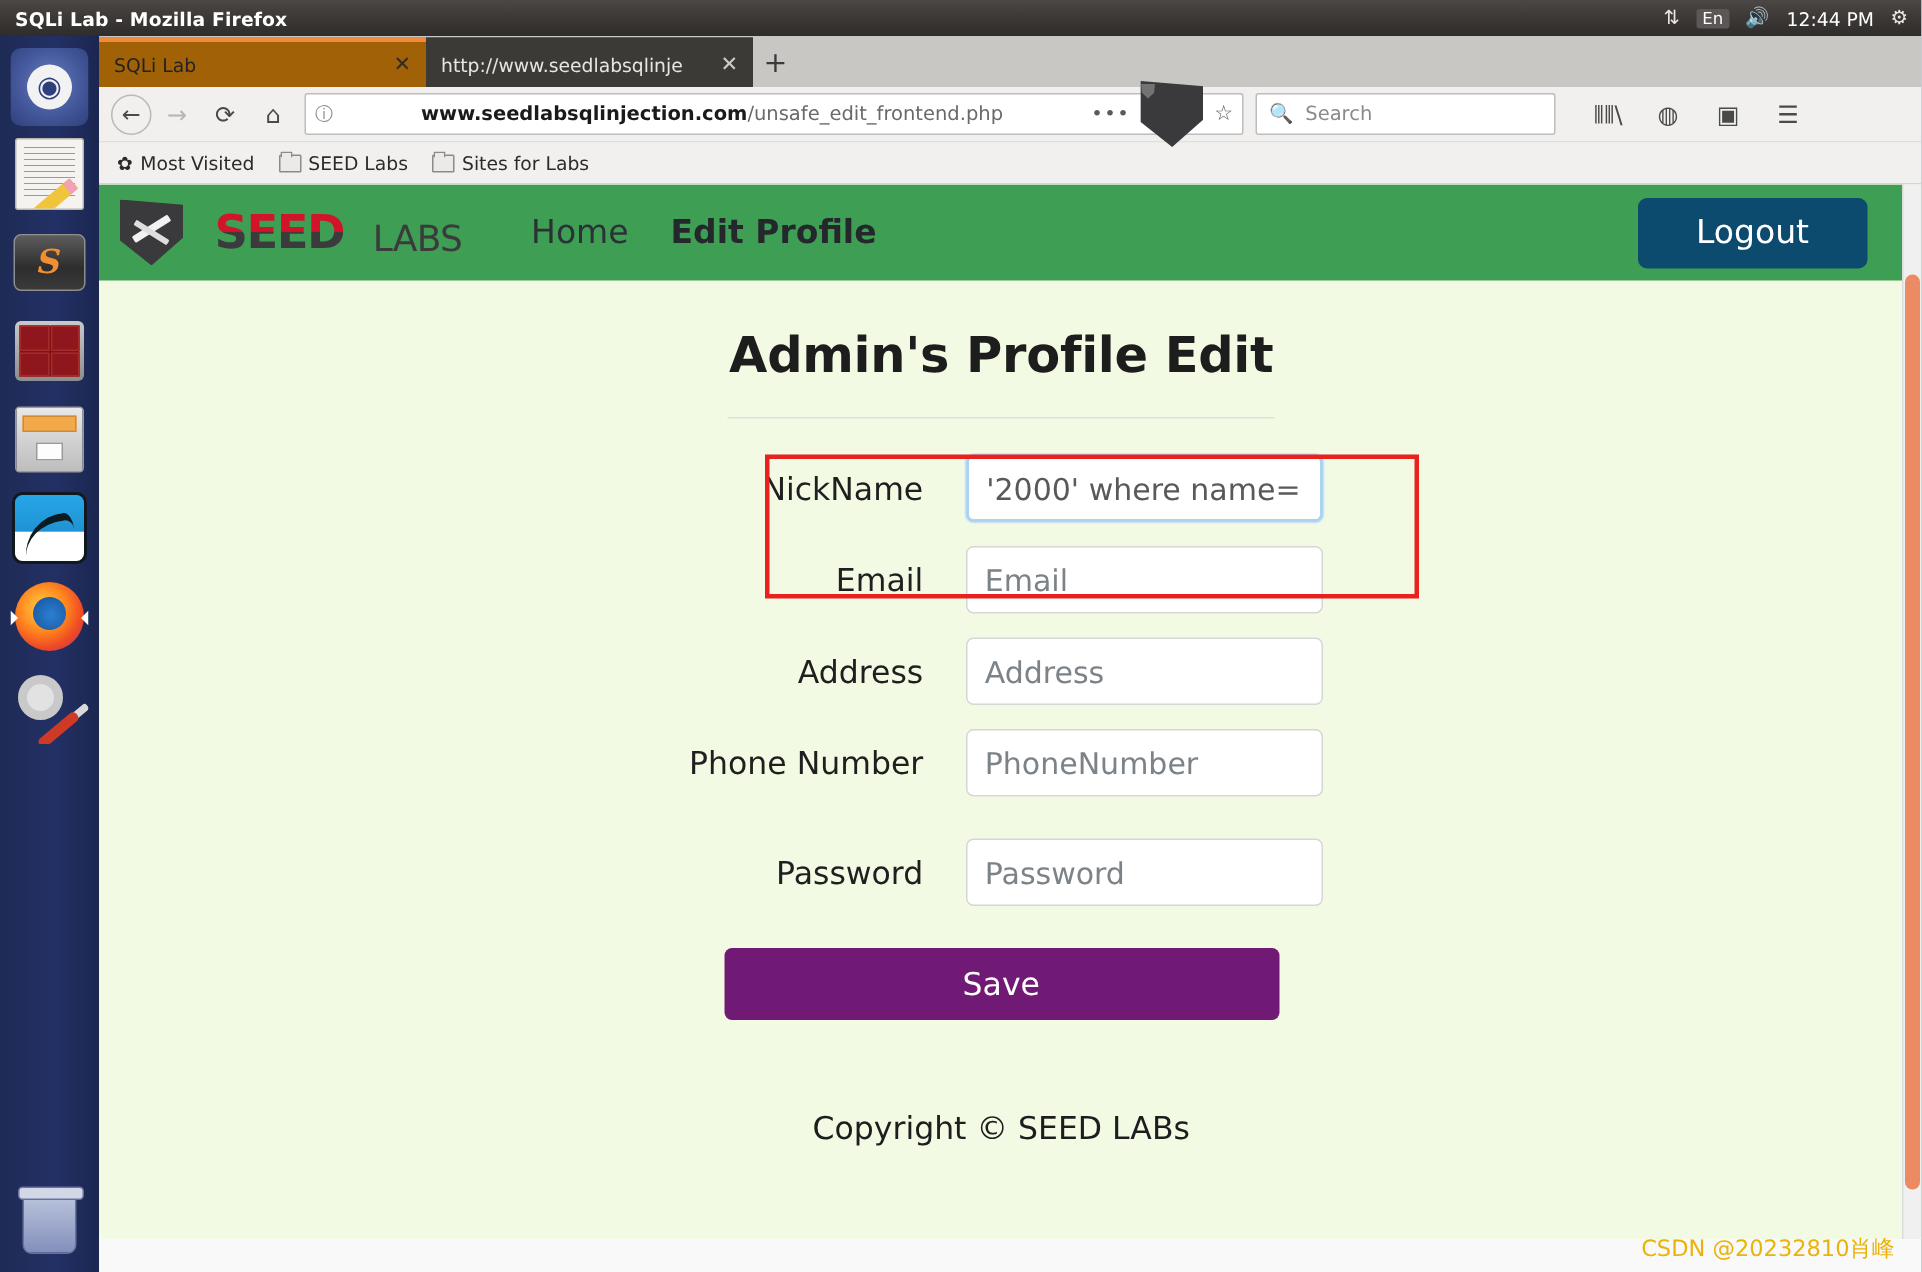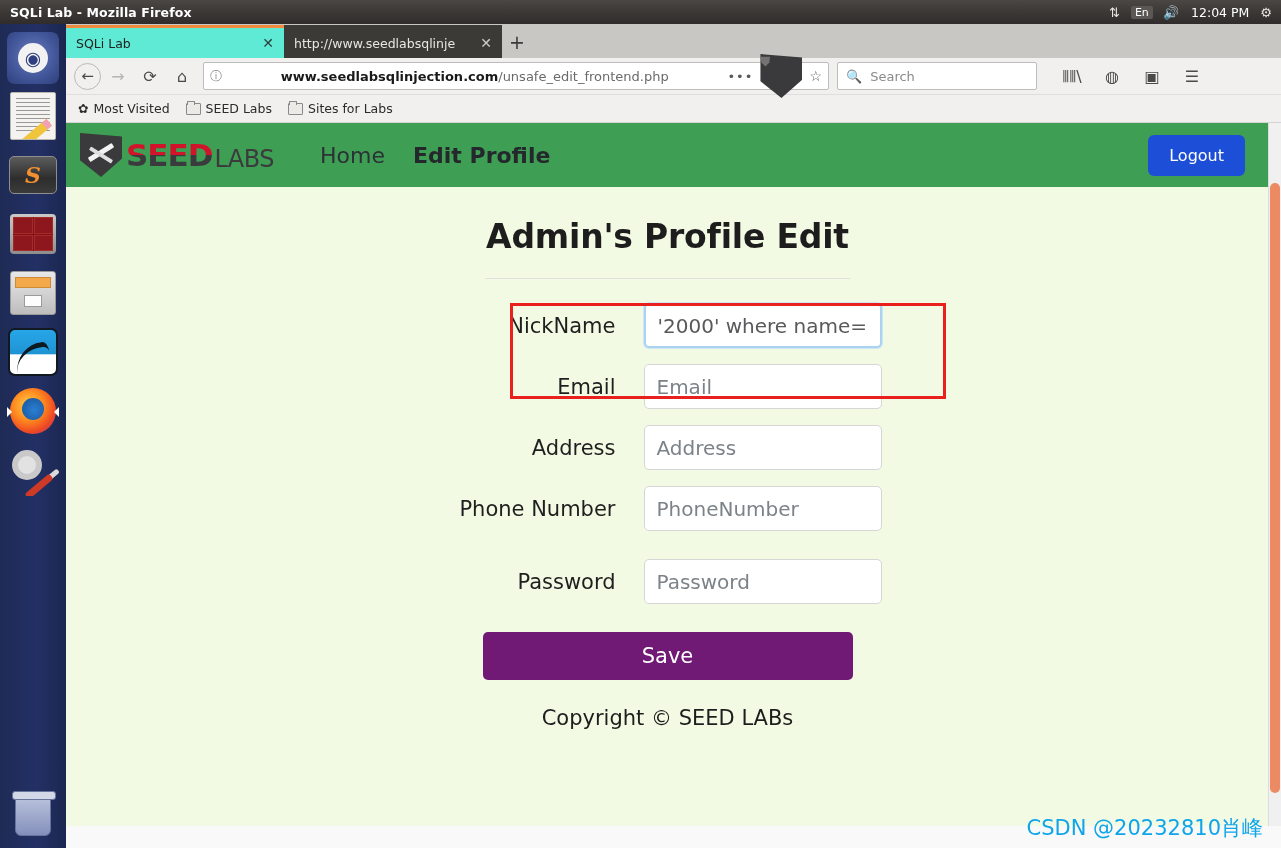--- a/index.html
+++ b/index.html
@@ -200,21 +200,21 @@
     position: relative;
   }
   .tab {
     height: 33px; width: 218px;
     display: flex; align-items: center;
     box-sizing: border-box;
     padding: 0 10px;
     font-size: 12.5px;
   }
   .tab.active {
-    background: #5eead4; color: #222;
+    background: #a16207; color: #222;
     border-top: 3px solid #f08a3c;
   }
   .tab.inactive {
     background: #3b3a36; color: #e8e6e3;
     border-top: 3px solid #3b3a36;
   }
   .tab .label {
     flex: 1; white-space: nowrap; overflow: hidden;
     text-overflow: clip;
   }
@@ -303,21 +303,21 @@
   }
 
   
   #sitenav {
     height: 64px; background: #3e9e53;
     display: flex; align-items: center;
     padding: 0 24px 0 14px;
     box-sizing: border-box;
     width: 1203px;
   }
-  .logo-wrap { display: flex; align-items: center; gap: 4px; margin-right: 46px; }
+  .logo-wrap { display: flex; align-items: center; gap: 21px; margin-right: 46px; }
   .shield {
     width: 42px; height: 44px;
     background: #3a3a3c;
     clip-path: polygon(0% 0%, 100% 8%, 100% 58%, 50% 100%, 0% 62%);
     position: relative;
   }
   .shield .tool1, .shield .tool2 {
     position: absolute; background: #f2f2f2; border-radius: 1px;
   }
   .shield .tool1 {
@@ -343,24 +343,24 @@
     color: #3b3b3d; letter-spacing: -0.5px;
     margin-left: -2px; margin-top: 7px;
   }
   .navlink {
     font-size: 22px; color: #2c3136;
     margin-right: 28px;
   }
   .navlink.strong { font-weight: bold; color: #24282c; }
   .logout-btn {
     margin-left: auto;
-    background: #1d4ed8; color: #ffffff;
+    background: #0c4a6e; color: #ffffff;
     border-radius: 6px;
-    padding: 11px 21px;
-    font-size: 16px;
+    padding: 11px 39px;
+    font-size: 22px;
   }
 
   
   #content {
     position: relative;
     width: 1203px;
     height: 639px;
   }
   .page-title {
     text-align: center;
@@ -413,43 +413,43 @@
     display: block;
     width: 370px; height: 48px;
     margin: 28px auto 0 auto;
     background: #701a75; color: #ffffff;
     border-radius: 5px;
     font-size: 21px;
     display: flex; align-items: center; justify-content: center;
   }
   .footer {
     text-align: center;
-    margin-top: 26px;
+    margin-top: 60px;
     font-size: 21px; color: #1d1d1d;
   }
   .csdn-watermark {
     position: absolute;
     right: 18px; bottom: 6px;
-    color: #0ea5e9; font-size: 21px;
+    color: #eab308; font-size: 15px;
     z-index: 30;
     text-align: center;
   }
 </style>
 </head>
 <body>
 
 <div id="screen">
 
   <div id="topbar">
     <span class="win-title">SQLi Lab - Mozilla Firefox</span>
     <div class="tray">
       <span class="tray-icon">⇅</span>
       <span class="tray-kbd">En</span>
       <span class="tray-icon">🔊</span>
-      <span class="tray-clock">12:04 PM</span>
+      <span class="tray-clock">12:44 PM</span>
       <span class="tray-icon">⚙</span>
     </div>
   </div>
 
   <div id="launcher">
     <div class="launch-item" style="top:8px;">
       <div class="ico-ubuntu">
           <div class="circ">◉</div>
         </div>
     </div>

